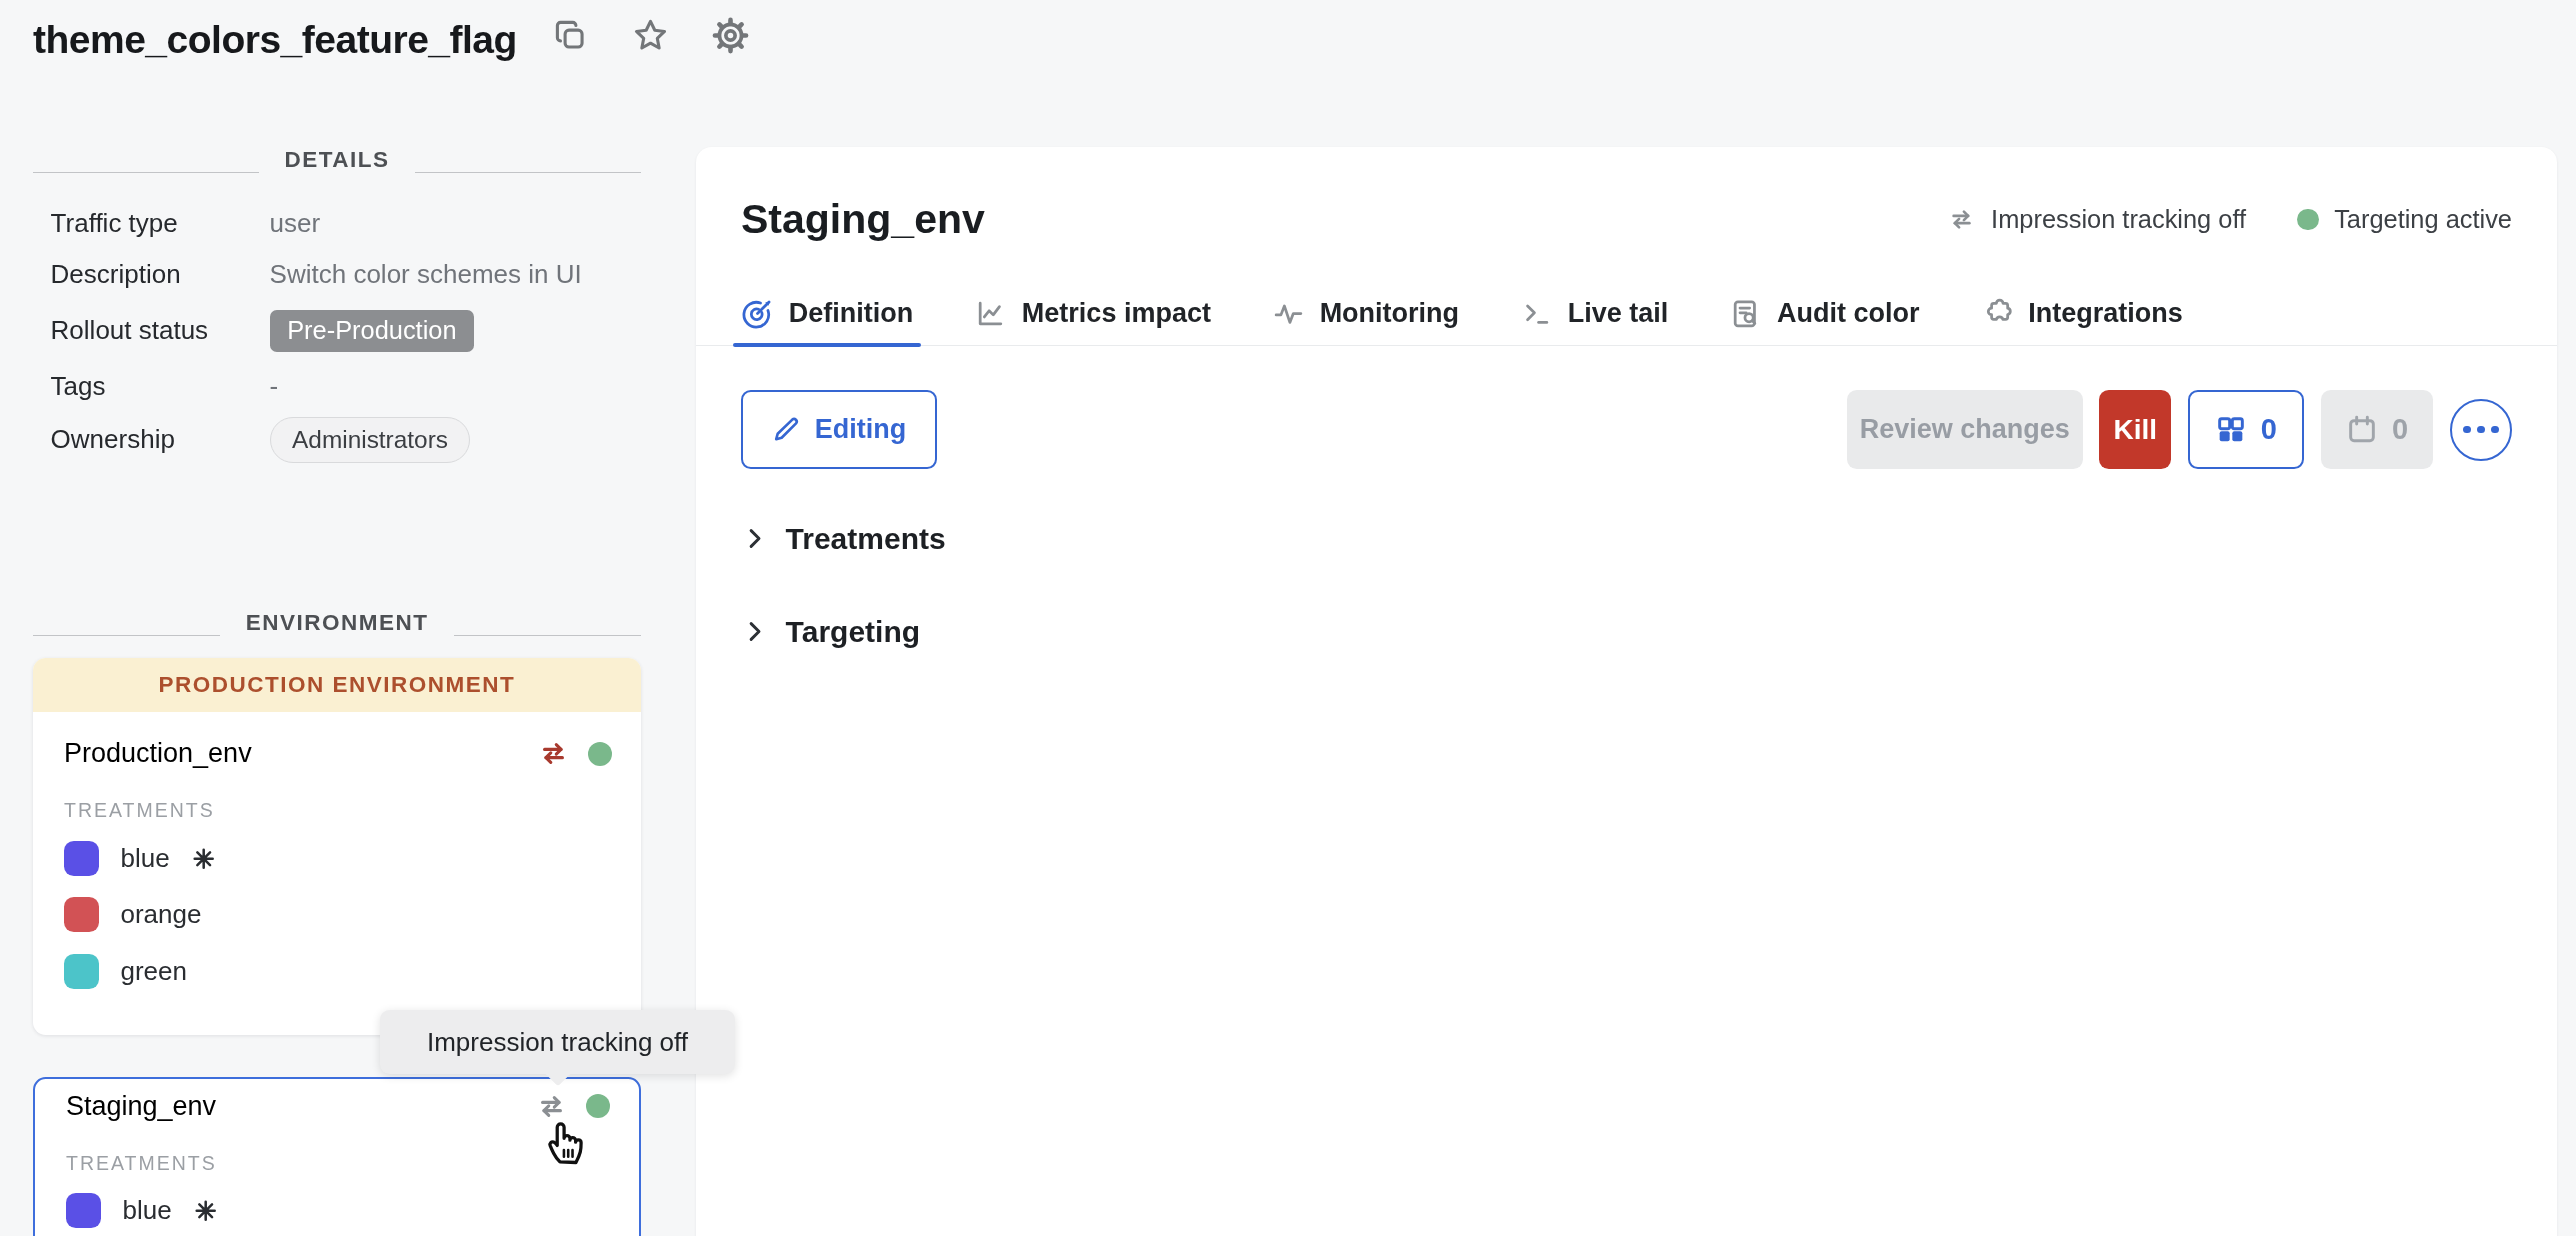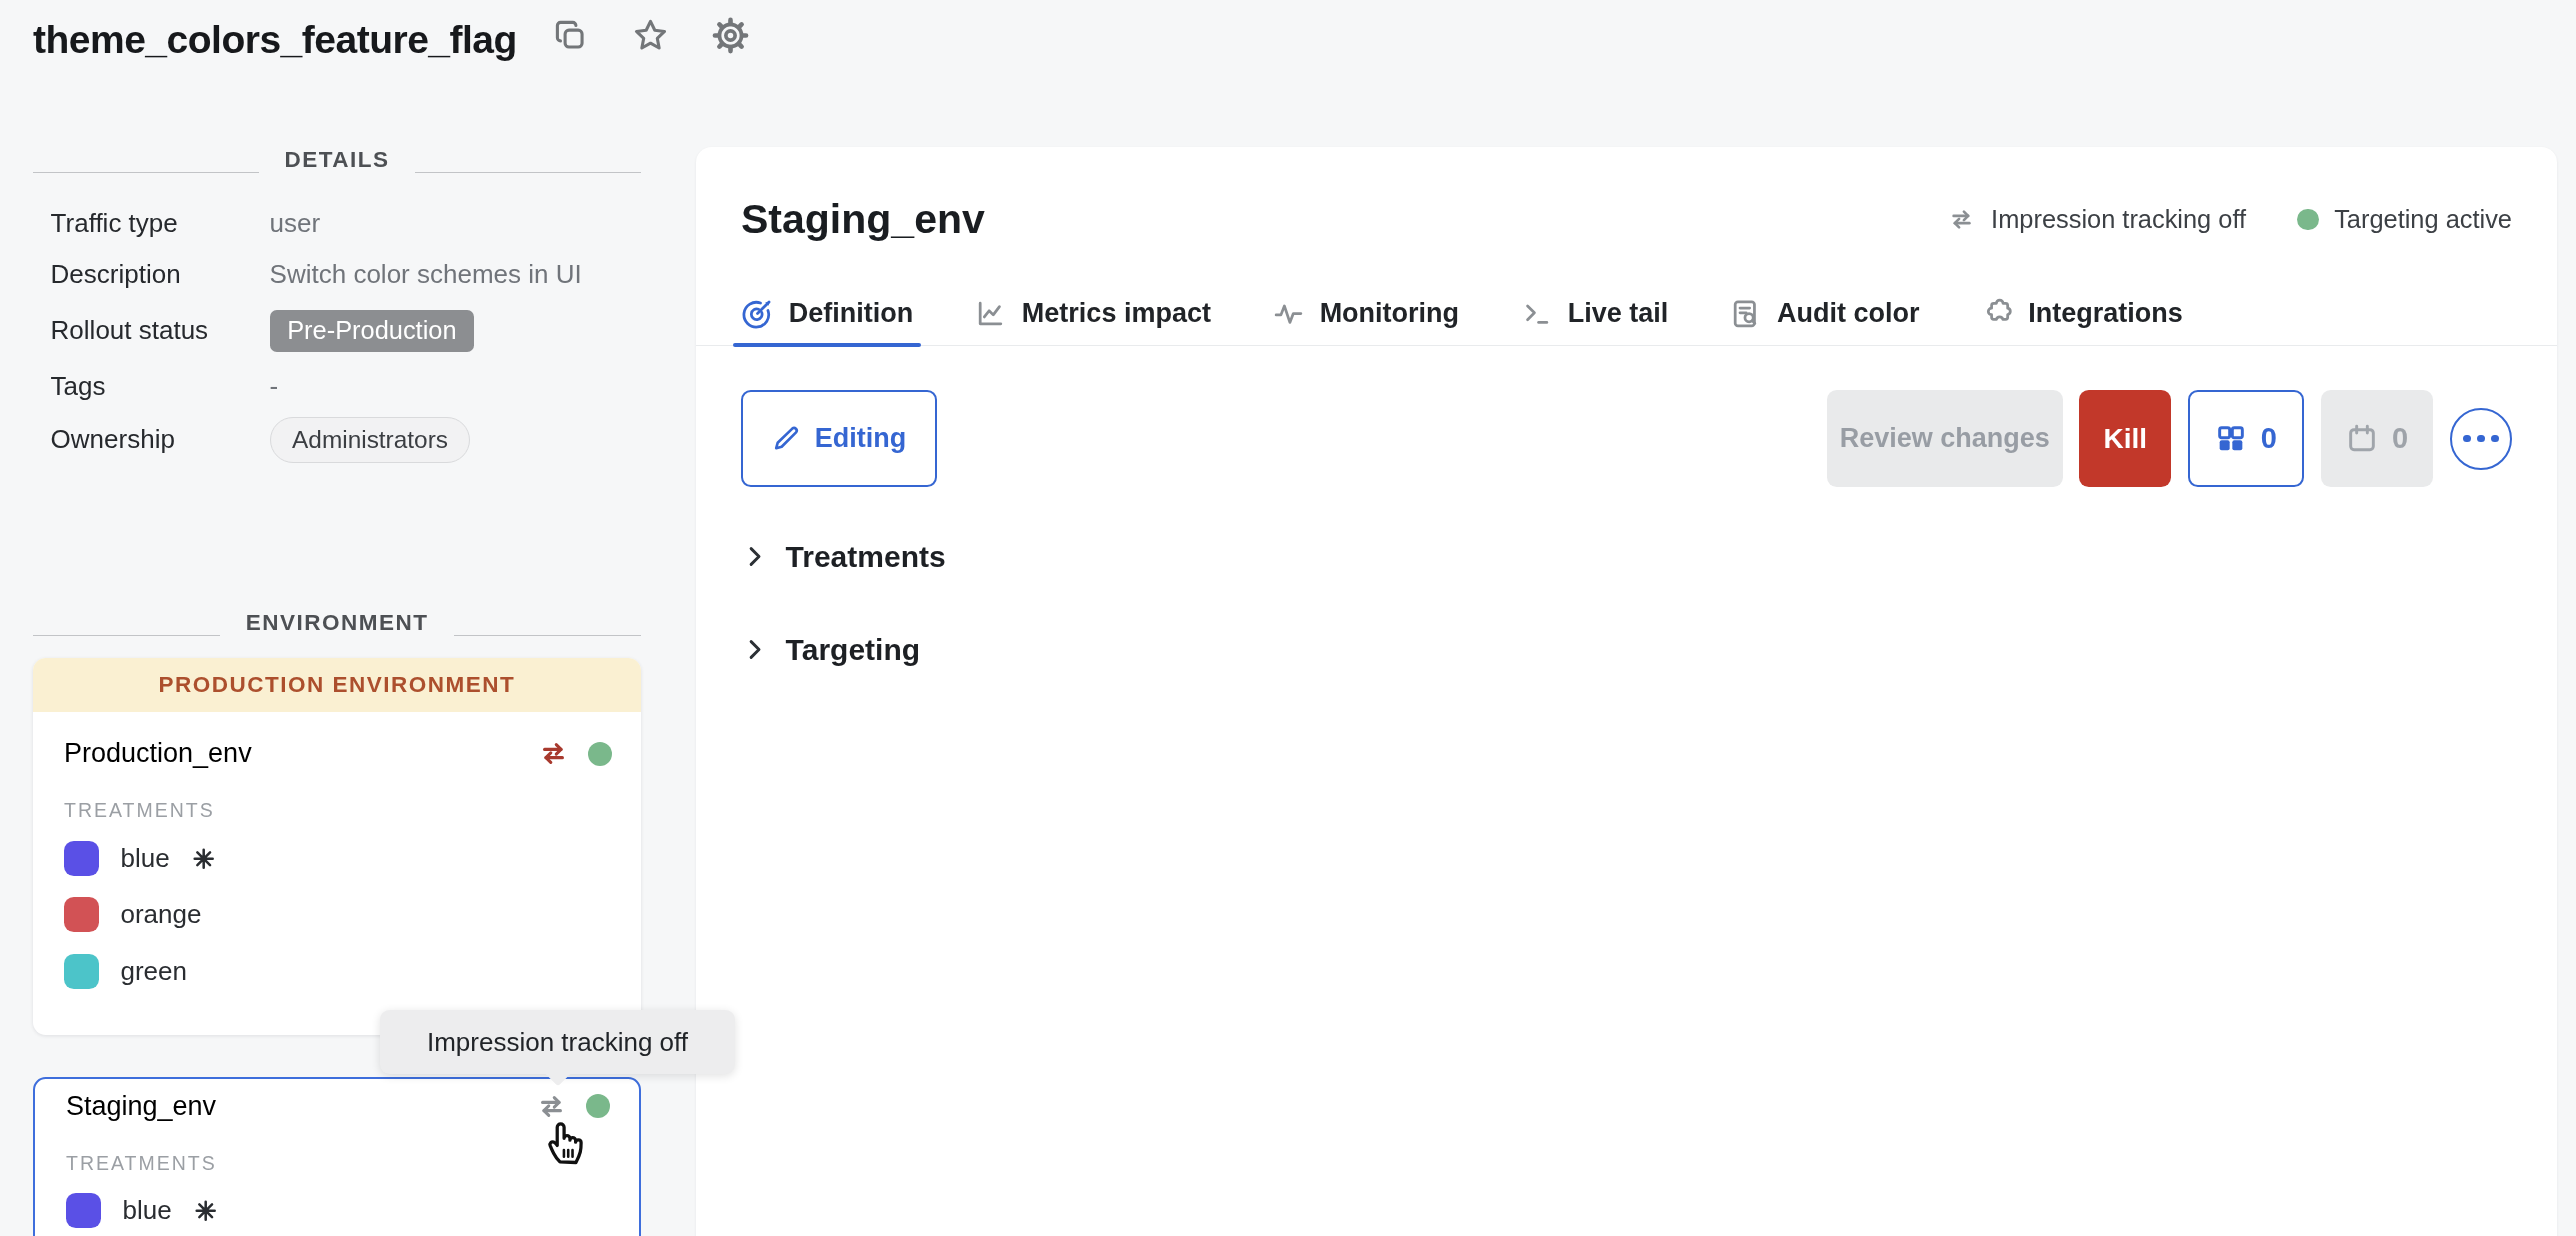--- a/index.html
+++ b/index.html
@@ -73,26 +73,26 @@
   .status-item .swap-icon{width:29px;height:29px;}
 
   .tabs{margin:39px -45px 0;padding:0 45px;display:flex;align-items:center;gap:61px;border-bottom:1px solid #e9ebed;height:63px;}
   .tab{position:relative;display:flex;align-items:center;gap:14.7px;height:100%;background:none;border:none;padding:0;cursor:pointer;font-family:inherit;}
   .tab-label{font-size:27px;font-weight:700;color:#212428;white-space:nowrap;}
   .tab svg{width:33px;height:33px;fill:none;stroke:#8b8f93;stroke-width:2;stroke-linecap:round;stroke-linejoin:round;}
   .tab.active svg{stroke:var(--accent);}
   .tab.active::after{content:"";position:absolute;left:-7.8px;right:-7.8px;bottom:-2px;height:3.9px;background:var(--accent);border-radius:2px;}
 
   .toolbar{margin-top:44px;display:flex;align-items:center;justify-content:space-between;}
-  .btn{display:flex;align-items:center;justify-content:center;gap:13.7px;height:97px;border-radius:9.8px;font-family:inherit;font-size:27px;font-weight:600;border:none;cursor:pointer;box-sizing:border-box;}
+  .btn{display:flex;align-items:center;justify-content:center;gap:13.7px;height:79px;border-radius:9.8px;font-family:inherit;font-size:27px;font-weight:600;border:none;cursor:pointer;box-sizing:border-box;}
   .btn-editing{background:#fff;border:2px solid var(--accent);color:var(--accent);padding:0 29px;}
   .btn-editing svg{width:29px;height:29px;stroke:var(--accent);fill:none;stroke-width:2.2;stroke-linecap:round;stroke-linejoin:round;}
   .toolbar-right{display:flex;align-items:center;gap:16.6px;}
   .btn-review{background:var(--disabled-bg);color:var(--disabled-text);padding:0 13px;cursor:default;}
-  .btn-kill{background:var(--kill);color:#fff;font-weight:700;font-size:28px;padding:0 24px;}
+  .btn-kill{background:var(--kill);color:#fff;font-weight:700;font-size:28px;padding:0 14px;}
   .btn-count-blue{background:#fff;border:2px solid var(--accent);color:var(--accent);padding:0 25.4px;font-size:29px;}
   .btn-count-blue svg{width:32px;height:32px;stroke:var(--accent);fill:none;stroke-width:2.2;}
   .btn-count-blue svg .filled{fill:var(--accent);stroke:none;}
   .btn-count-gray{background:var(--disabled-bg);color:#9ea3a9;padding:0 25.4px;font-size:29px;cursor:default;}
   .btn-count-gray svg{width:32px;height:32px;stroke:#a0a5ab;fill:none;stroke-width:2.2;stroke-linecap:round;}
   .btn-more{width:62px;height:62px;border-radius:50%;background:#fff;border:2px solid var(--accent);display:flex;align-items:center;justify-content:center;gap:5.9px;cursor:pointer;}
   .btn-more i{width:7.8px;height:7.8px;border-radius:50%;background:var(--accent);}
 
   .section-row{margin-top:45px;display:flex;align-items:center;gap:17.6px;height:49px;cursor:pointer;}
   .section-row + .section-row{margin-top:44px;}

